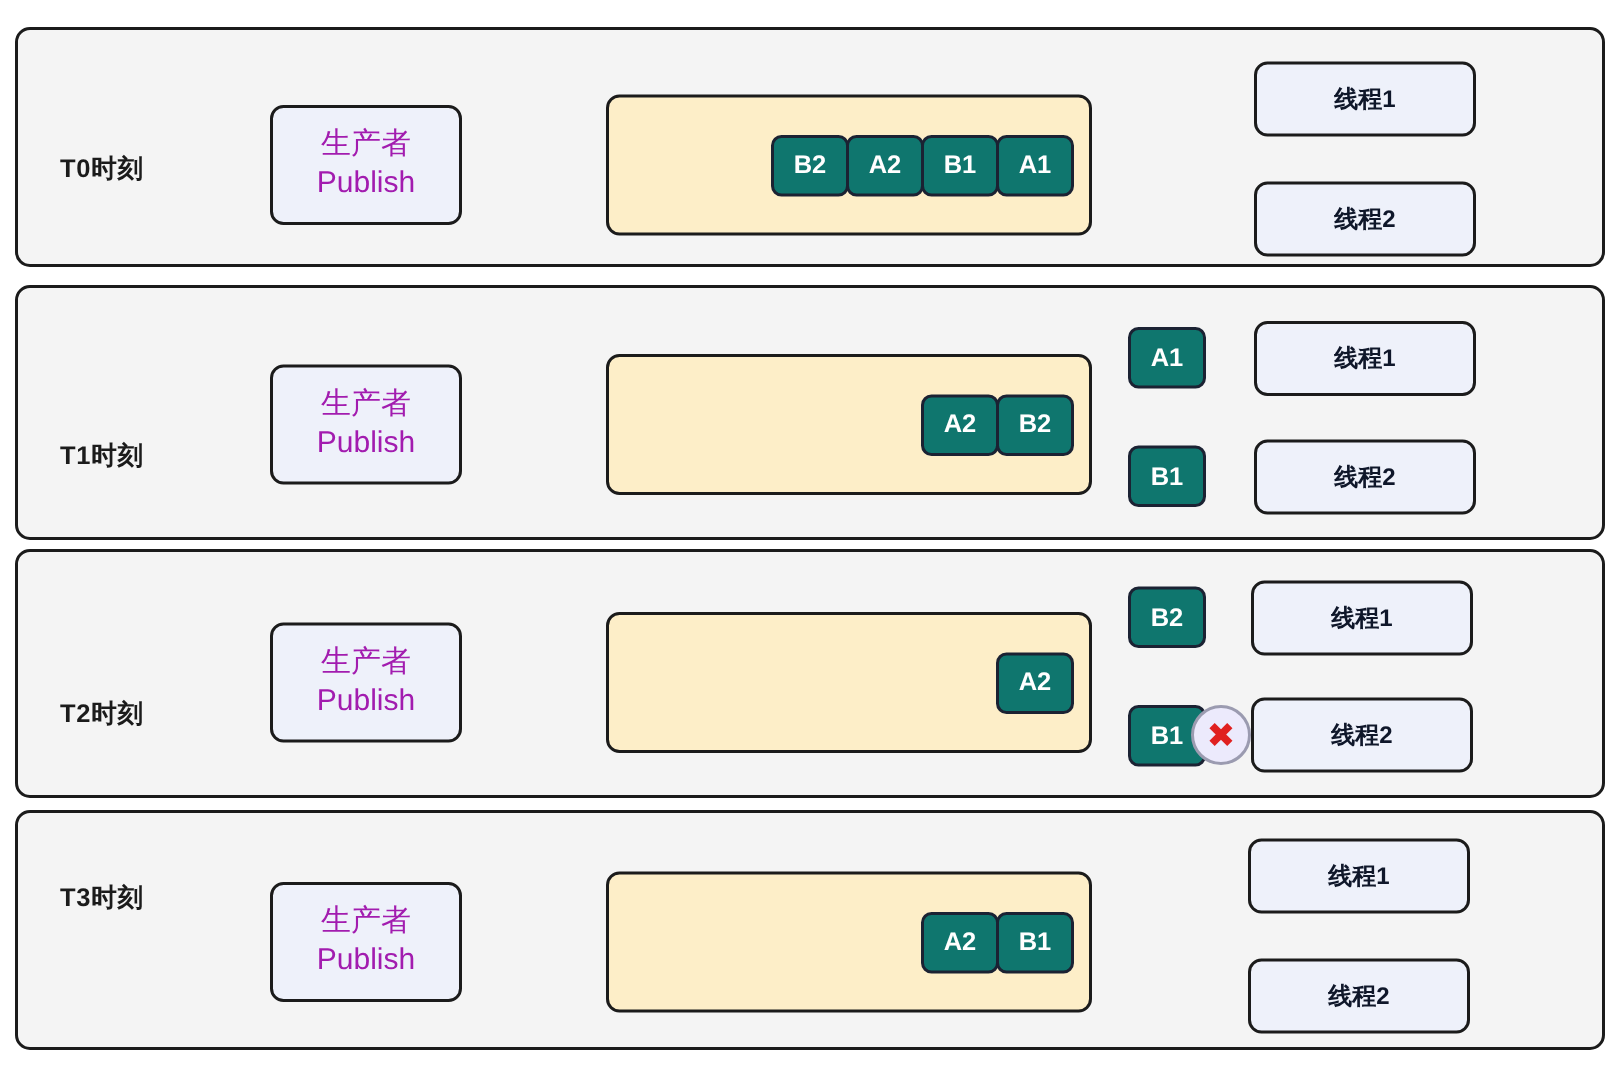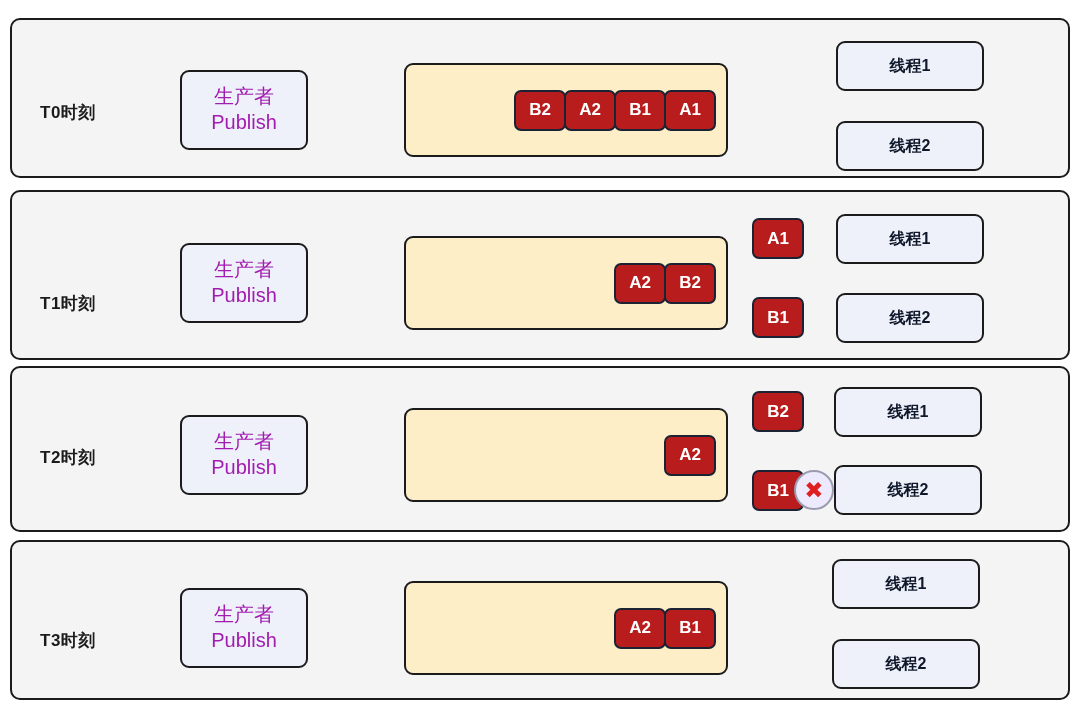--- a/index.html
+++ b/index.html
@@ -60,21 +60,21 @@
     border:2.3px solid #1b1b1b;
     border-radius:9px;
     box-sizing:border-box;
     display:flex;align-items:center;justify-content:flex-end;
     padding-right:10px;
   }
 
   
   .msg{
     width:52px;height:41px;
-    background:#b91c1c;
+    background:#0f766e;
     border:2.2px solid #1b2233;
     border-radius:7px;
     box-sizing:border-box;
     display:flex;align-items:center;justify-content:center;
     color:#ffffff;font-size:17px;font-weight:bold;
     margin-left:-2px;
   }
   .msg.float{position:absolute;margin-left:0;}
 
   
@@ -163,36 +163,36 @@
   <div class="queue" style="left:404px;top:236px;width:324px;height:94px;">
     <div class="msg">A2</div>
     <div class="msg">B2</div>
   </div>
   <div class="msg float" style="left:752px;top:218px;">A1</div>
   <div class="msg float" style="left:752px;top:297px;">B1</div>
   <div class="thread" style="left:836px;top:214px;">线程1</div>
   <div class="thread" style="left:836px;top:293px;">线程2</div>
 
   <div class="row" id="row-2"></div>
-  <div class="time-label" style="top:446px;">T2时刻</div>
+  <div class="time-label" style="top:464px;">T2时刻</div>
   <div class="producer" style="top:415px;">
     <span>生产者</span>
     <span>Publish</span>
   </div>
   <div class="queue" style="left:404px;top:408px;width:324px;height:94px;">
     <div class="msg">A2</div>
   </div>
   <div class="msg float" style="left:752px;top:391px;">B2</div>
   <div class="msg float" style="left:752px;top:470px;">B1</div>
   <div class="errbadge" style="left:794px;top:470px;">✖</div>
   <div class="thread" style="left:834px;top:387px;">线程1</div>
   <div class="thread" style="left:834px;top:465px;">线程2</div>
 
   <div class="row" id="row-3"></div>
-  <div class="time-label" style="top:629px;">T3时刻</div>
+  <div class="time-label" style="top:587px;">T3时刻</div>
   <div class="producer" style="top:588px;">
     <span>生产者</span>
     <span>Publish</span>
   </div>
   <div class="queue" style="left:404px;top:581px;width:324px;height:94px;">
     <div class="msg">A2</div>
     <div class="msg">B1</div>
   </div>
   <div class="thread" style="left:832px;top:559px;">线程1</div>
   <div class="thread" style="left:832px;top:639px;">线程2</div>

